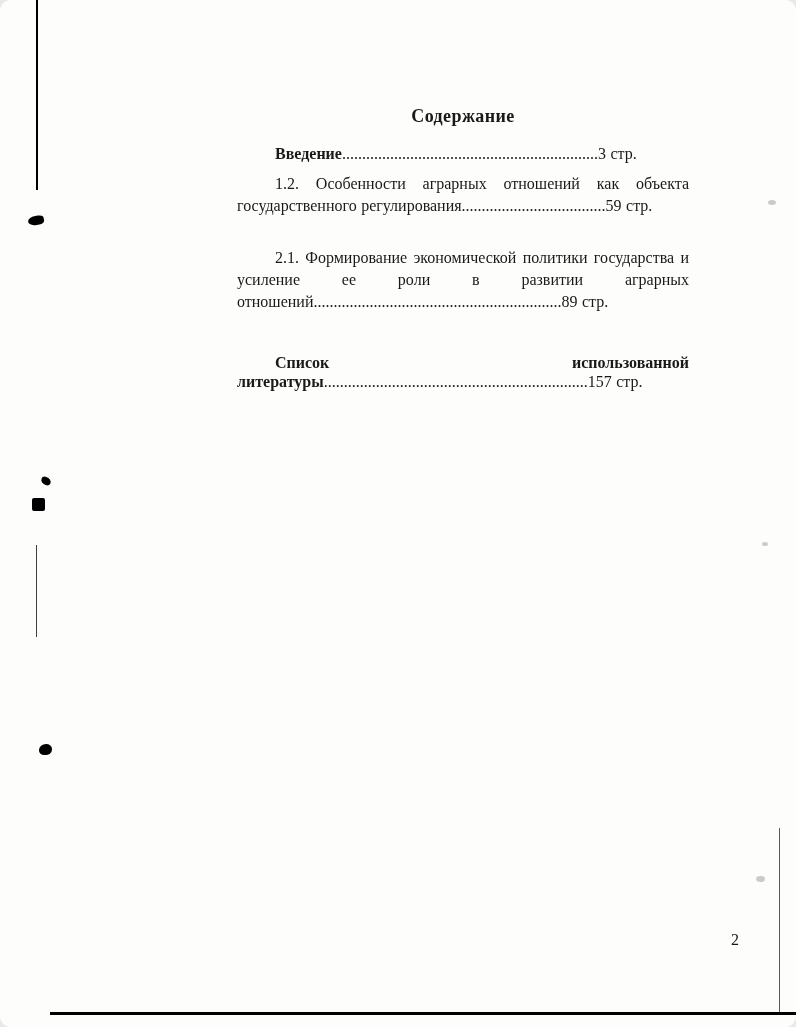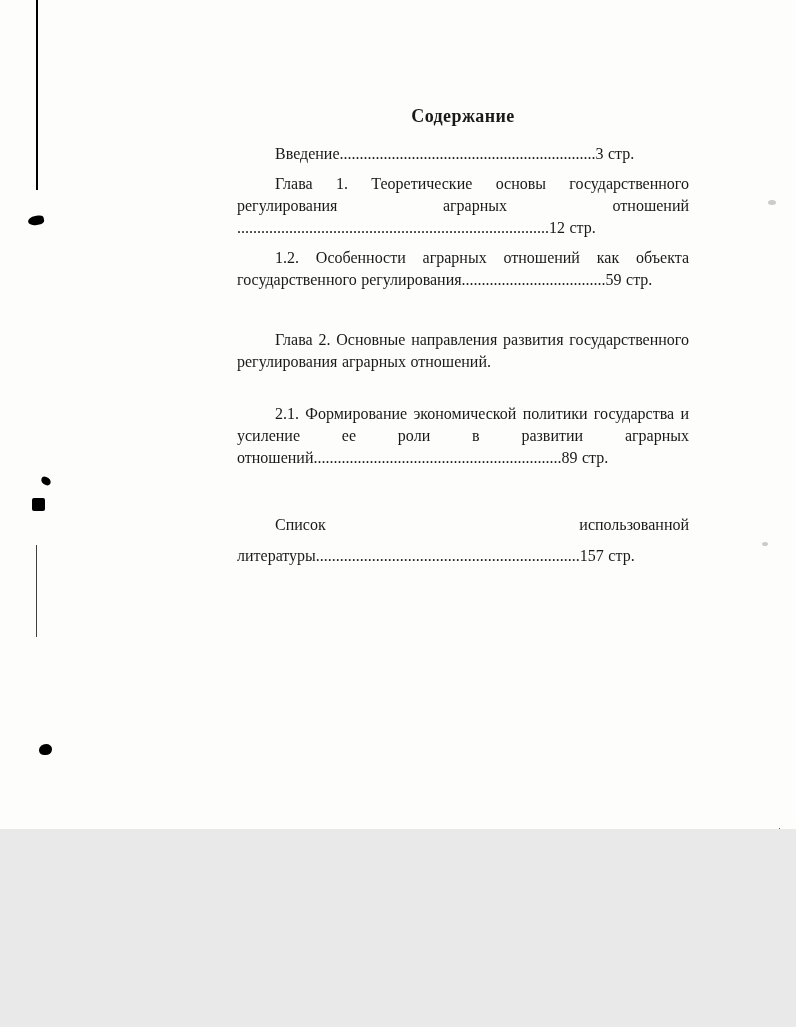--- a/index.html
+++ b/index.html
@@ -3,24 +3,25 @@
 <meta charset="utf-8">
 <style>
   * { margin: 0; padding: 0; box-sizing: border-box; }
   html, body { background: #e9e9e9; }
   body {
     width: 796px; height: 1027px;
     font-family: "Liberation Serif", "DejaVu Serif", serif;
   }
   .page {
     position: relative;
-    width: 796px; height: 829px;
+    width: 796px; height: 1027px;
     background: #fdfdfb;
     overflow: hidden;
     color: #191919;
+    border-radius: 11px;
   }
   .content {
     position: absolute;
     left: 237px; top: 106px;
     width: 452px;
   }
   .title {
     text-align: center;
     font-size: 18px;
     font-weight: bold;
@@ -28,25 +29,25 @@
     margin-bottom: 16px;
   }
   p.entry {
     font-size: 16px;
     line-height: 22px;
     text-align: justify;
     text-indent: 38px;
     margin: 0 0 8px 0;
     word-spacing: 0.5px;
   }
-  .b { font-weight: normal; }
+  .b { font-weight: bold; }
   #e-chapter1 { margin-top: 8px; }
   #e-chapter2 { margin-top: 38px; margin-bottom: 10px; }
   #e-2-1 { margin-top: 30px; }
-  #e-bibliography { margin-top: 40px; line-height: 31px; }
+  #e-bibliography { margin-top: 40px; line-height: 19px; }
   .pagenum {
     position: absolute;
     left: 731px; top: 931px;
     font-size: 16px;
   }
   
   .art { position: absolute; background: #000; }
   #a-left-line   { left: 36px; top: 0;     width: 2px;  height: 190px; }
   #a-left-line2  { left: 36px; top: 545px; width: 1px;  height: 92px; opacity: .75; }
   #a-blob1 { left: 28px; top: 216px; width: 16px; height: 9px;  border-radius: 60% 40% 40% 60%; transform: rotate(-10deg); }
@@ -76,26 +77,24 @@
   <div class="smudge" id="a-m1"></div>
   <div class="smudge" id="a-m2"></div>
   <div class="smudge" id="a-m3"></div>
 
   <div class="content">
 
     <div class="title">Содержание</div>
 
     <p class="entry" id="e-introduction"><span class="b">Введение</span><span>................................................................3 стр.</span></p>
 
-    <p class="entry" id="e-chapter1"><span class="b">Глава 1. Теоретические основы государственного регулирования аграрных отношений ..............................................................................12 стр.</span></p>
 
 
     <p class="entry" id="e-1-2"><span>1.2. Особенности аграрных отношений как объекта государственного регулирования....................................59 стр.</span></p>
 
-    <p class="entry" id="e-chapter2"><span class="b">Глава 2. Основные направления развития государственного регулирования аграрных отношений.</span></p>
 
     <p class="entry" id="e-2-1"><span>2.1. Формирование экономической политики государства и усиление ее роли в развитии аграрных отношений..............................................................89 стр.</span></p>
 
 
 
 
     <p class="entry" id="e-bibliography"><span class="b">Список использованной </span><span class="b">литературы</span><span>..................................................................157 стр.</span></p>
 
   </div>
 

